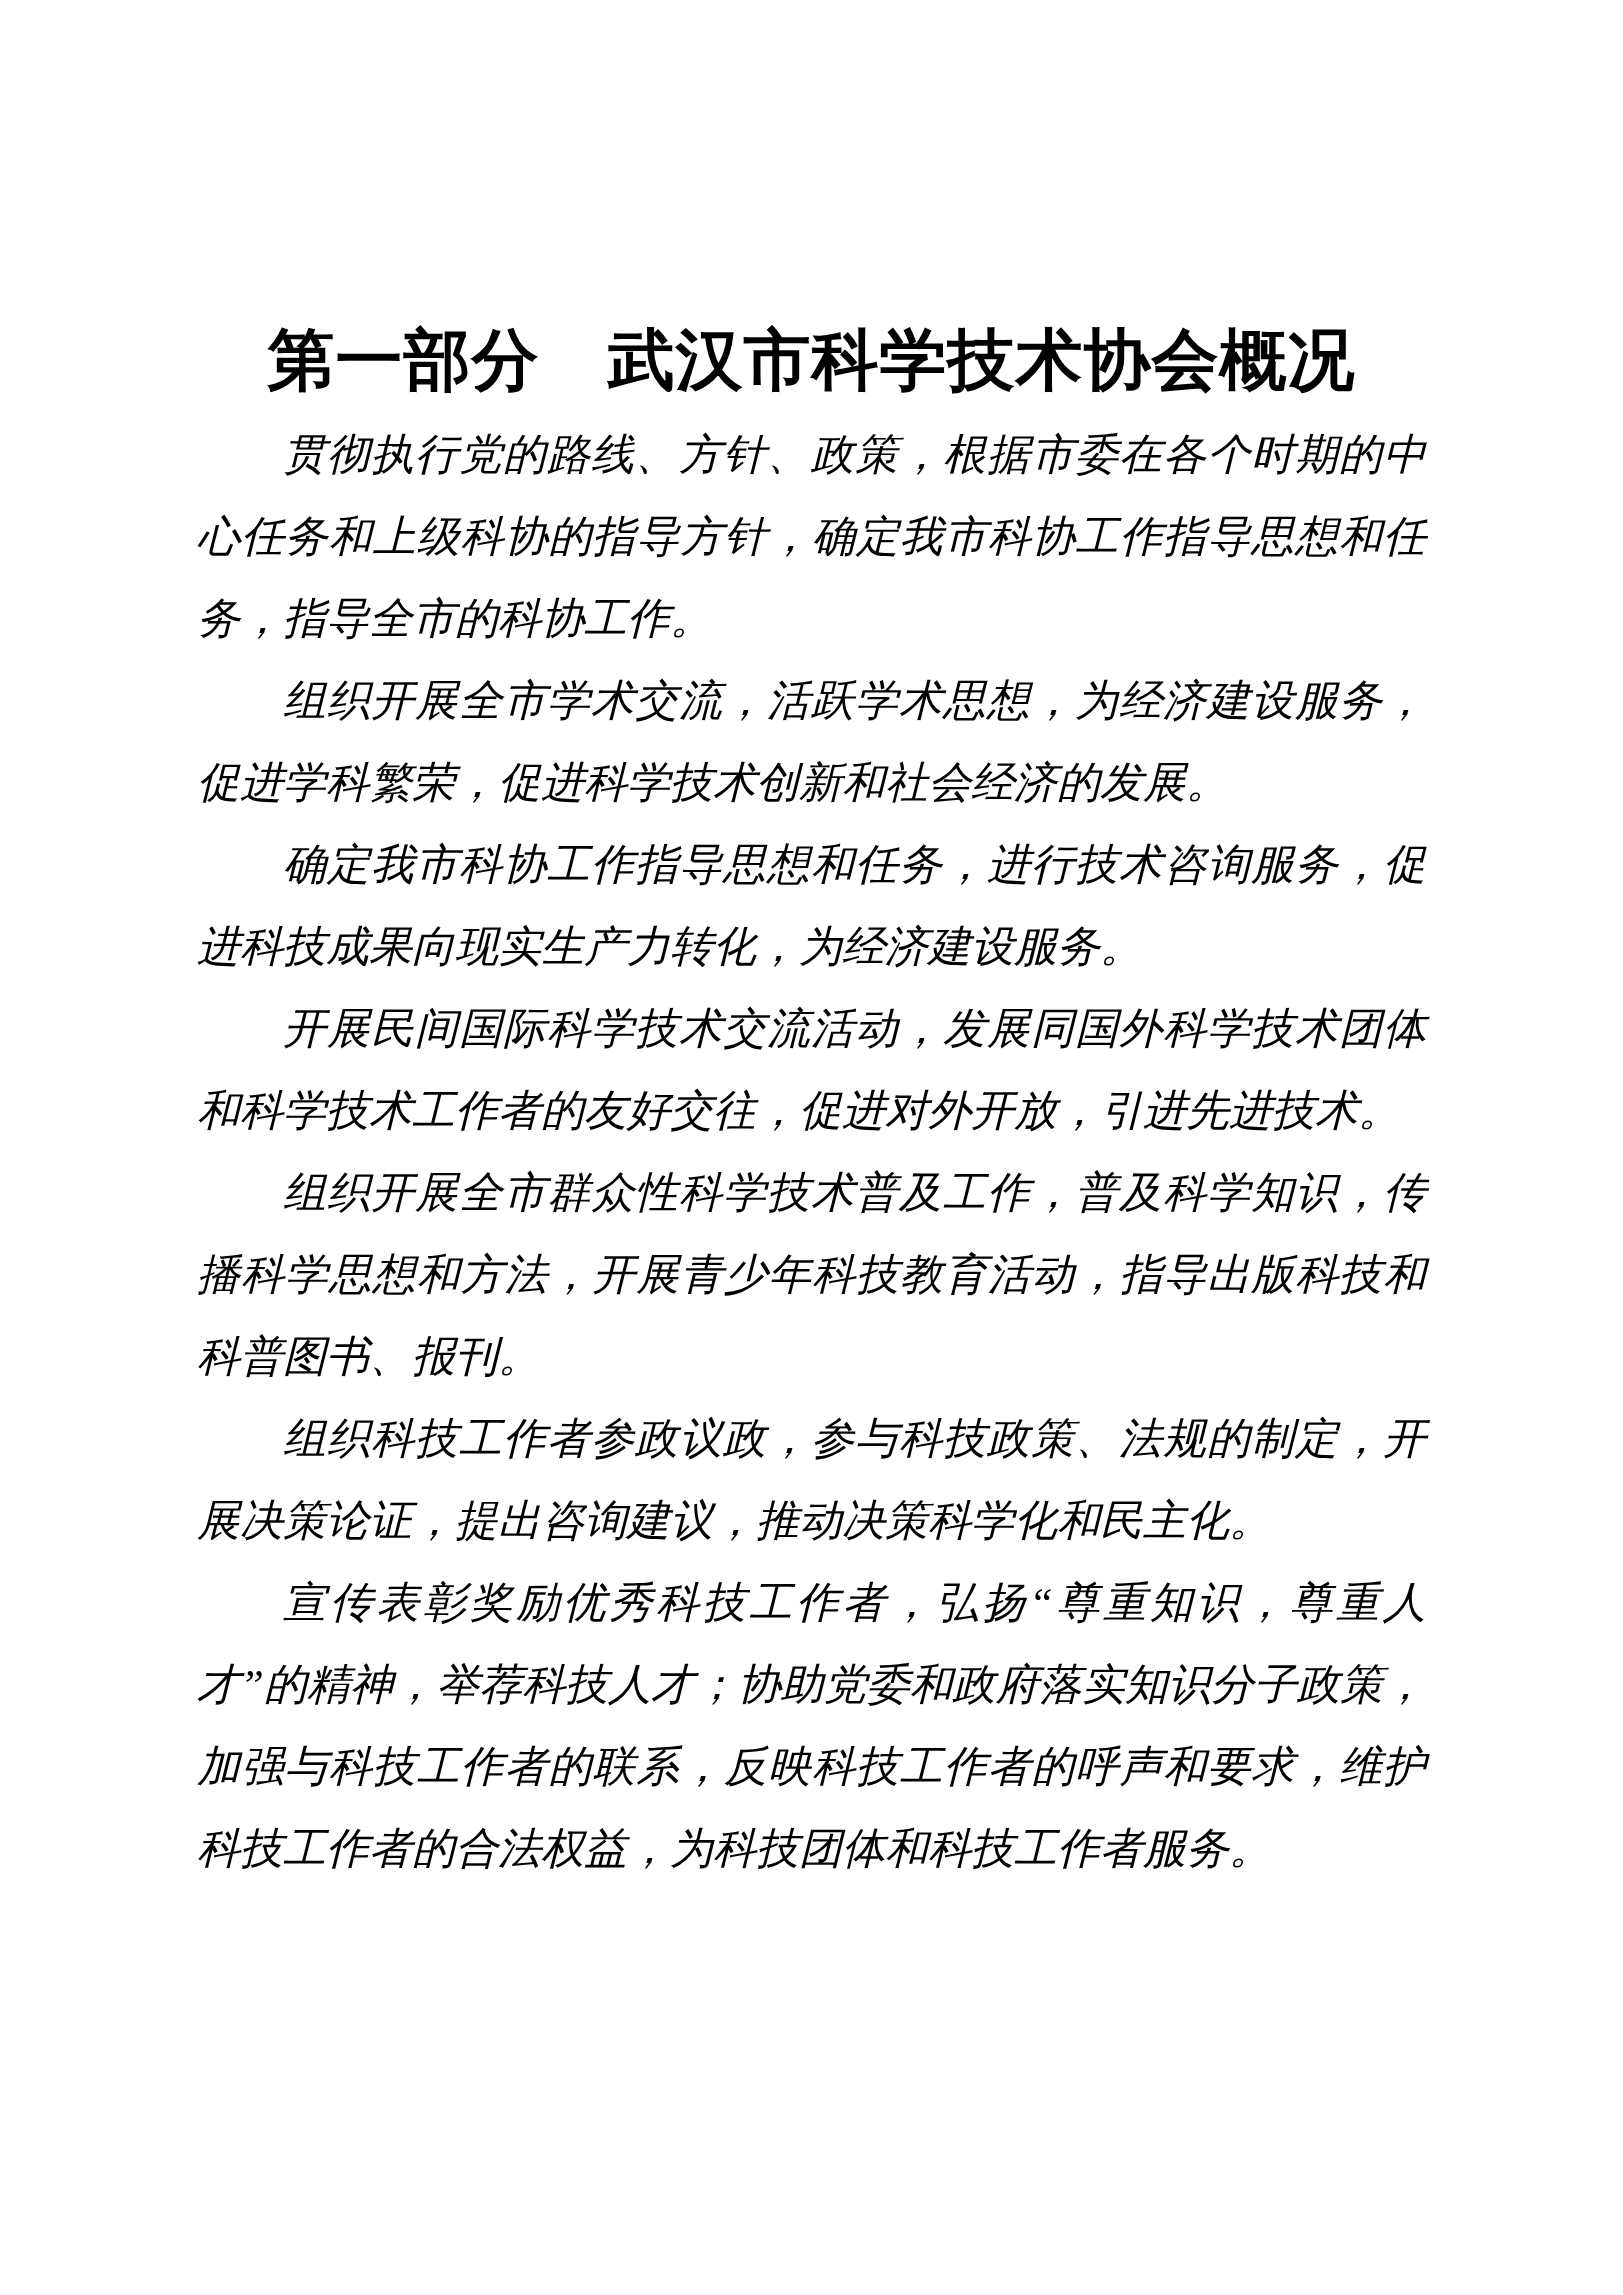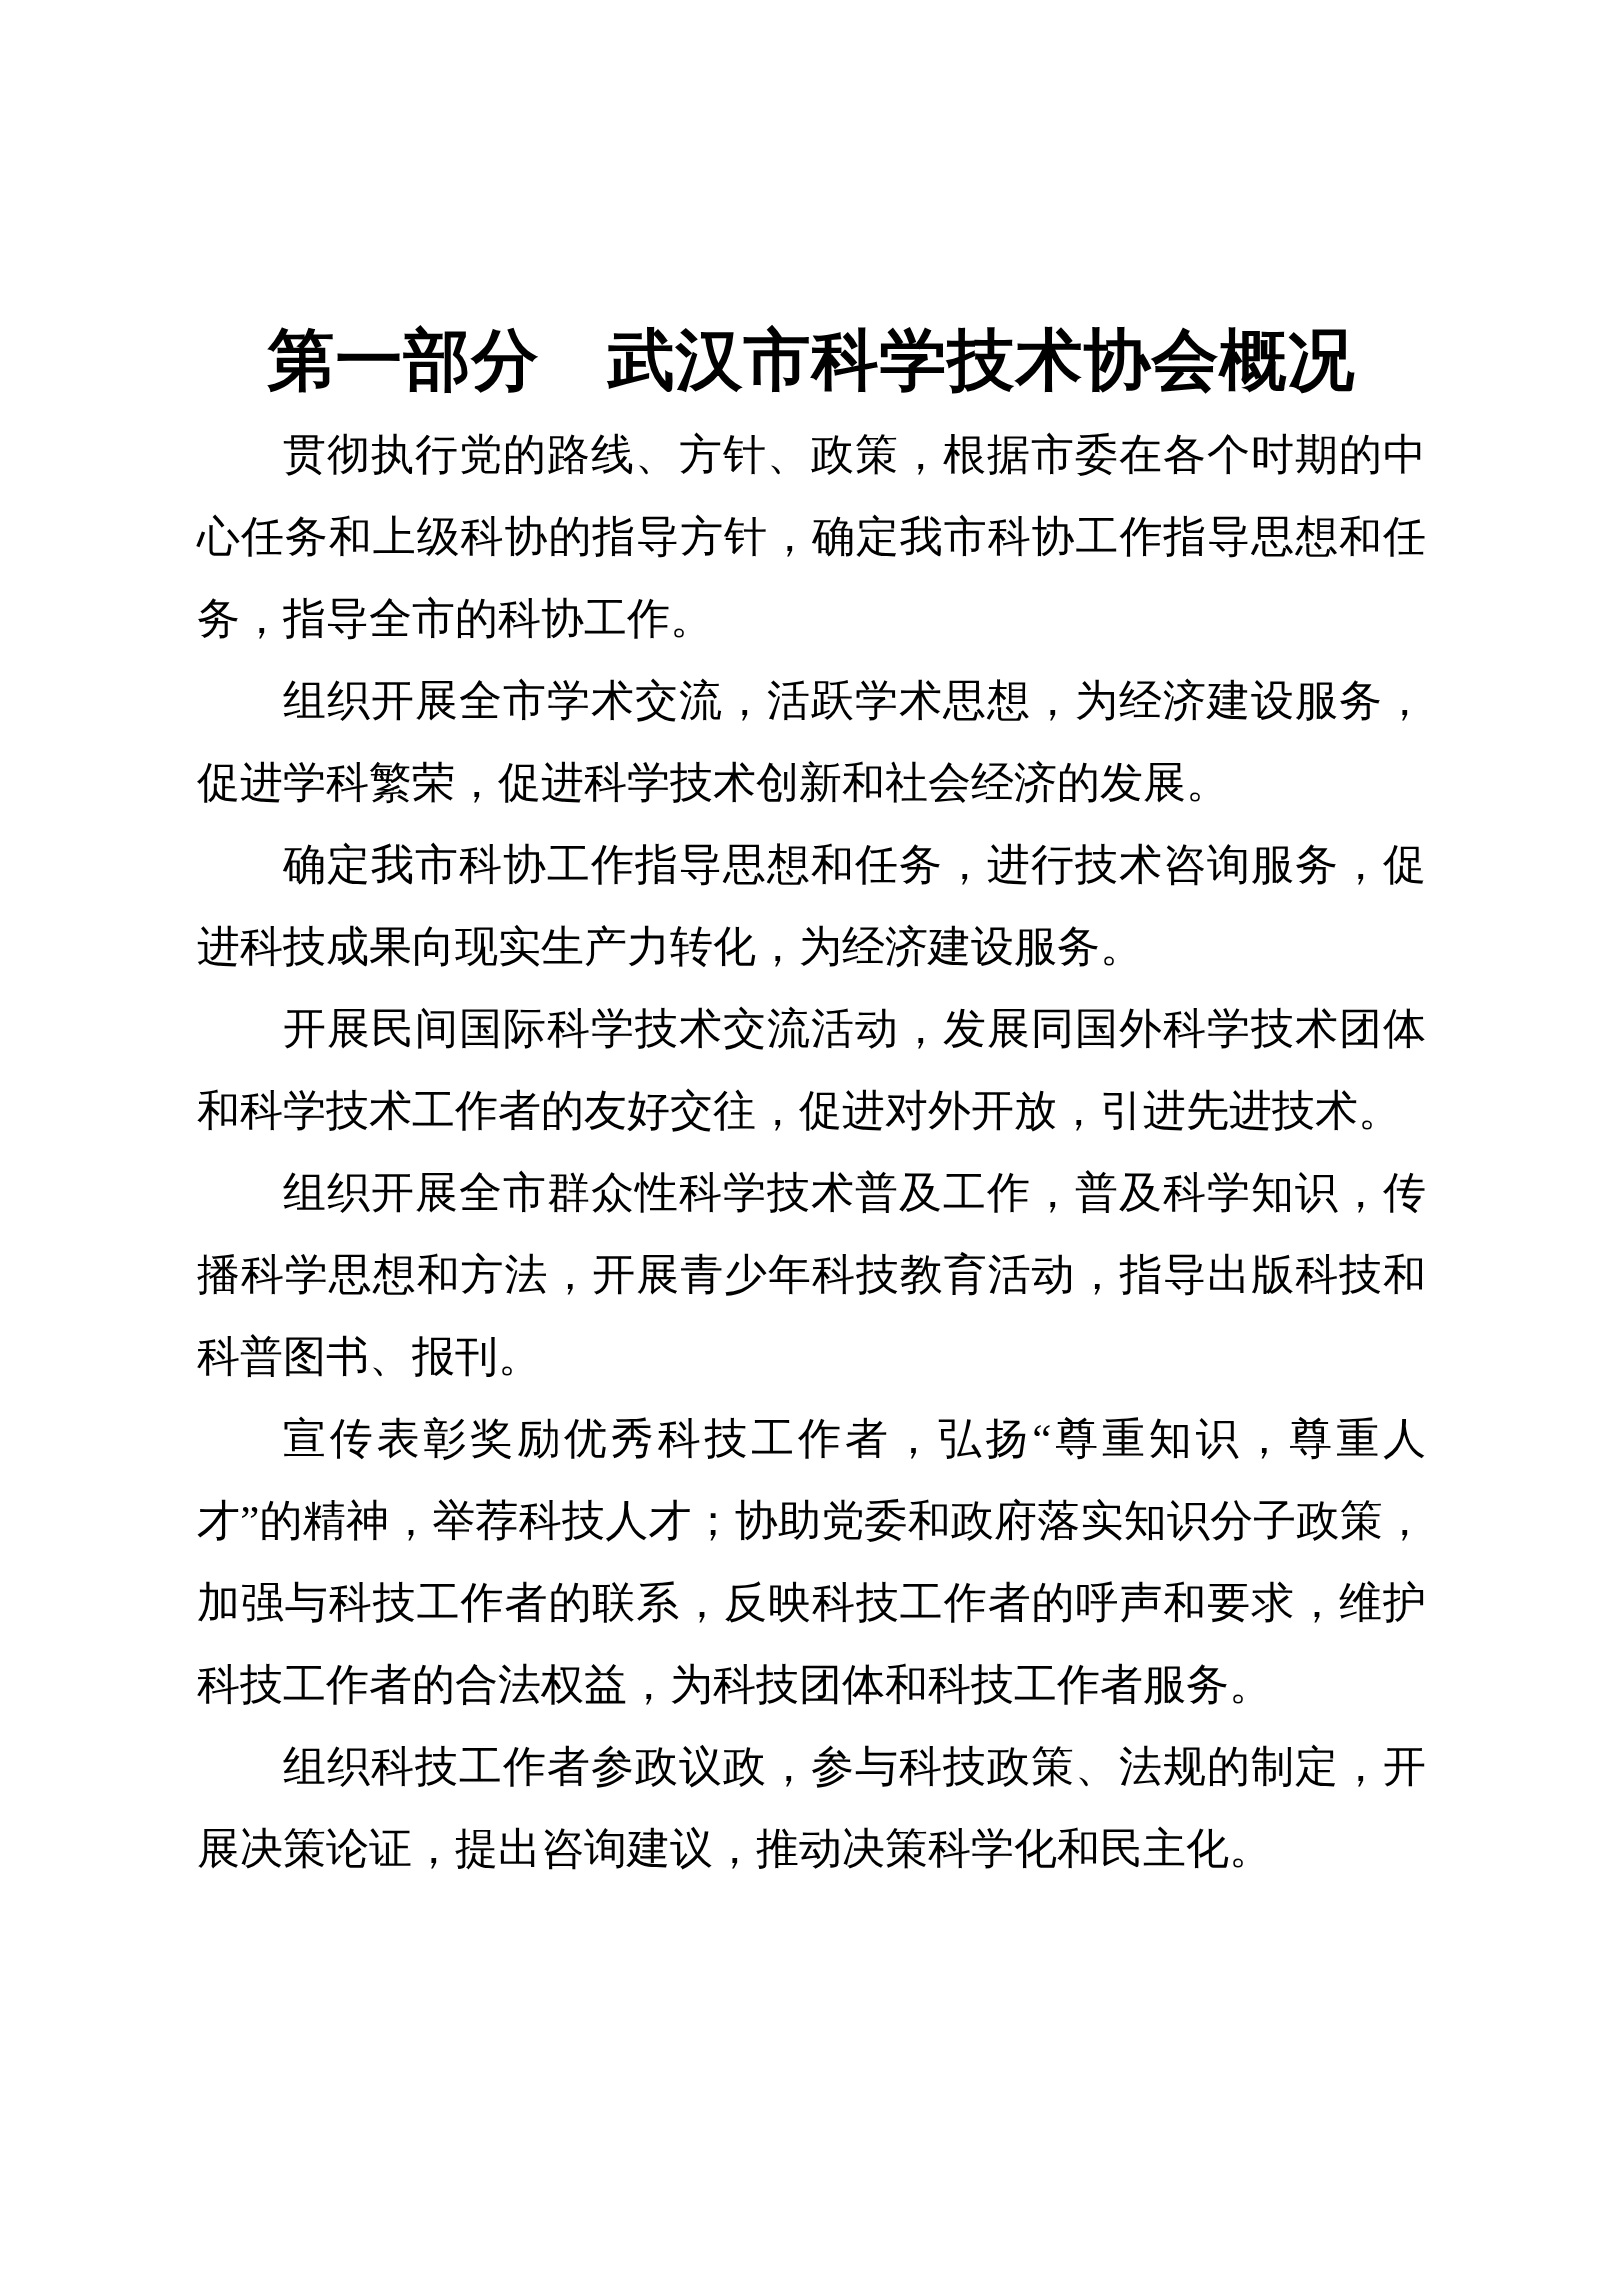--- a/index.html
+++ b/index.html
@@ -38,20 +38,21 @@
   }
   .body-text p {
     margin: 0;
     font-family: "Liberation Serif", "DejaVu Serif", serif;
     font-size: 43px;
     line-height: 82px;
     text-align: justify;
     text-justify: inter-ideograph;
     text-indent: 2em;
     word-break: normal;
+    font-style: italic;
   }
   .page-number {
     position: absolute;
     left: 0;
     right: 0;
     top: 2172px;
     text-align: center;
     font-family: "Liberation Serif", "DejaVu Serif", serif;
     font-size: 28px;
     line-height: 31px;
@@ -63,19 +64,19 @@
 <div class="page">
   <h1 class="doc-title">第一部分　武汉市科学技术协会概况</h1>
 
 
   <div class="body-text">
       <p>贯彻执行党的路线、方针、政策，根据市委在各个时期的中心任务和上级科协的指导方针，确定我市科协工作指导思想和任务，指导全市的科协工作。</p>
       <p>组织开展全市学术交流，活跃学术思想，为经济建设服务，促进学科繁荣，促进科学技术创新和社会经济的发展。</p>
       <p>确定我市科协工作指导思想和任务，进行技术咨询服务，促进科技成果向现实生产力转化，为经济建设服务。</p>
       <p>开展民间国际科学技术交流活动，发展同国外科学技术团体和科学技术工作者的友好交往，促进对外开放，引进先进技术。</p>
       <p>组织开展全市群众性科学技术普及工作，普及科学知识，传播科学思想和方法，开展青少年科技教育活动，指导出版科技和科普图书、报刊。</p>
+      <p>组织科技工作者参政议政，参与科技政策、法规的制定，开展决策论证，提出咨询建议，推动决策科学化和民主化。</p>
       <p>宣传表彰奖励优秀科技工作者，弘扬“尊重知识，尊重人才”的精神，举荐科技人才；协助党委和政府落实知识分子政策，加强与科技工作者的联系，反映科技工作者的呼声和要求，维护科技工作者的合法权益，为科技团体和科技工作者服务。</p>
-      <p>组织科技工作者参政议政，参与科技政策、法规的制定，开展决策论证，提出咨询建议，推动决策科学化和民主化。</p>
     </div>
 
   <div class="page-number">4</div>
 </div>
 
 
 </body></html>

